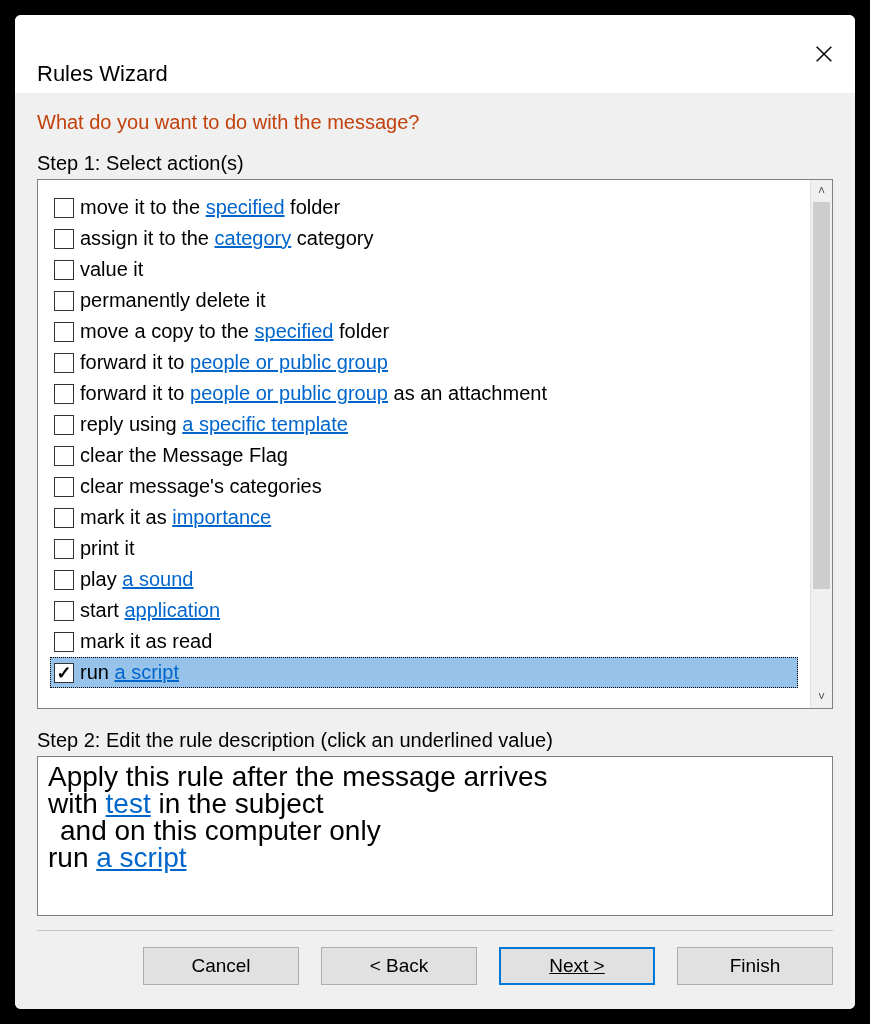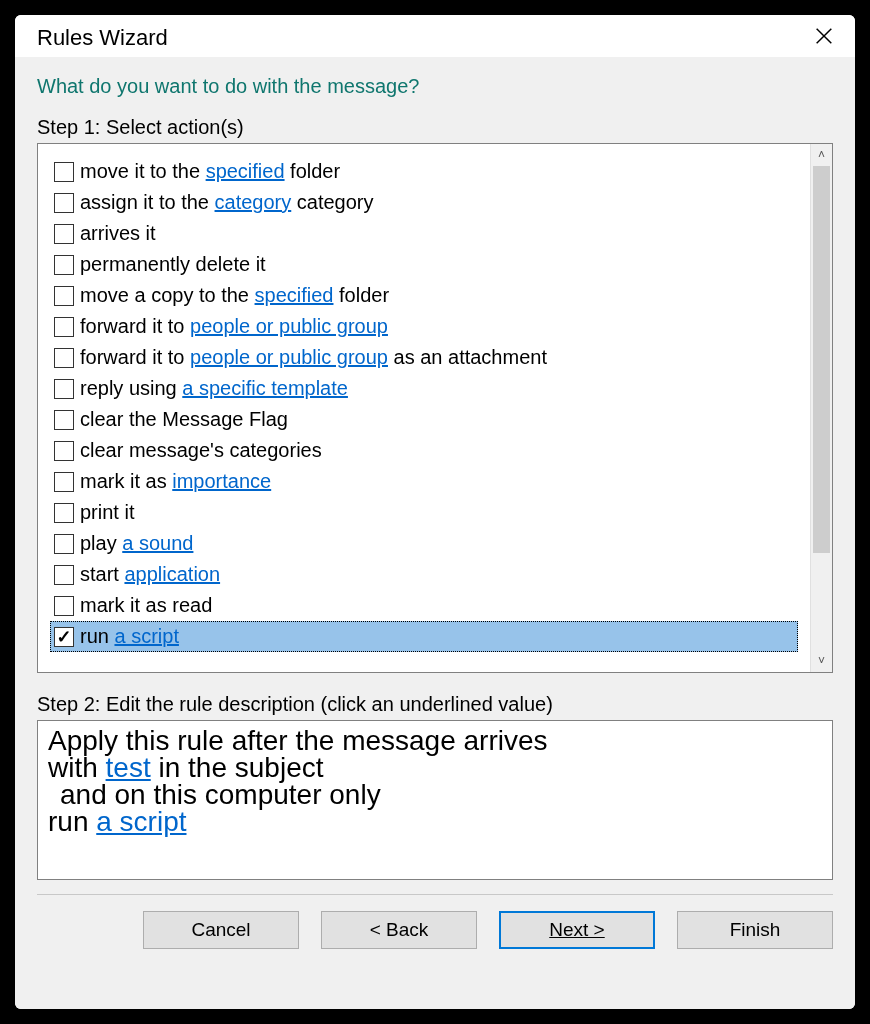--- a/index.html
+++ b/index.html
@@ -23,32 +23,33 @@
   .titlebar {
     display:flex;
     align-items:center;
     justify-content:space-between;
     padding: 10px 20px 6px 22px;
     background:#fff;
   }
   .titlebar .title {
     font-size: 22px;
     color:#000;
+    margin-top:36px;
   }
   .close-icon svg { width:22px; height:22px; }
   .body {
     flex:1;
     background:#f0f0f0;
     padding: 18px 22px 0 22px;
     display:flex;
     flex-direction:column;
   }
   .q-label {
     font-size: 20px;
-    color:#0f766e;
+    color:#c2410c;
     margin-bottom: 18px;
   }
   .step-label {
     font-size: 20px;
     color:#000;
     margin-bottom: 4px;
   }
   .actions-container {
     display:flex;
     background:#fff;
@@ -189,21 +190,21 @@
           <div class="action-row">
             <span class="checkbox"></span>
             <span class="action-text"><span>move it to the </span><span class="link">specified</span><span> folder</span></span>
           </div>
           <div class="action-row">
             <span class="checkbox"></span>
             <span class="action-text"><span>assign it to the </span><span class="link">category</span><span> category</span></span>
           </div>
           <div class="action-row">
             <span class="checkbox"></span>
-            <span class="action-text"><span>arrives it</span></span>
+            <span class="action-text"><span>value it</span></span>
           </div>
           <div class="action-row">
             <span class="checkbox"></span>
             <span class="action-text"><span>permanently delete it</span></span>
           </div>
           <div class="action-row">
             <span class="checkbox"></span>
             <span class="action-text"><span>move a copy to the </span><span class="link">specified</span><span> folder</span></span>
           </div>
           <div class="action-row">

